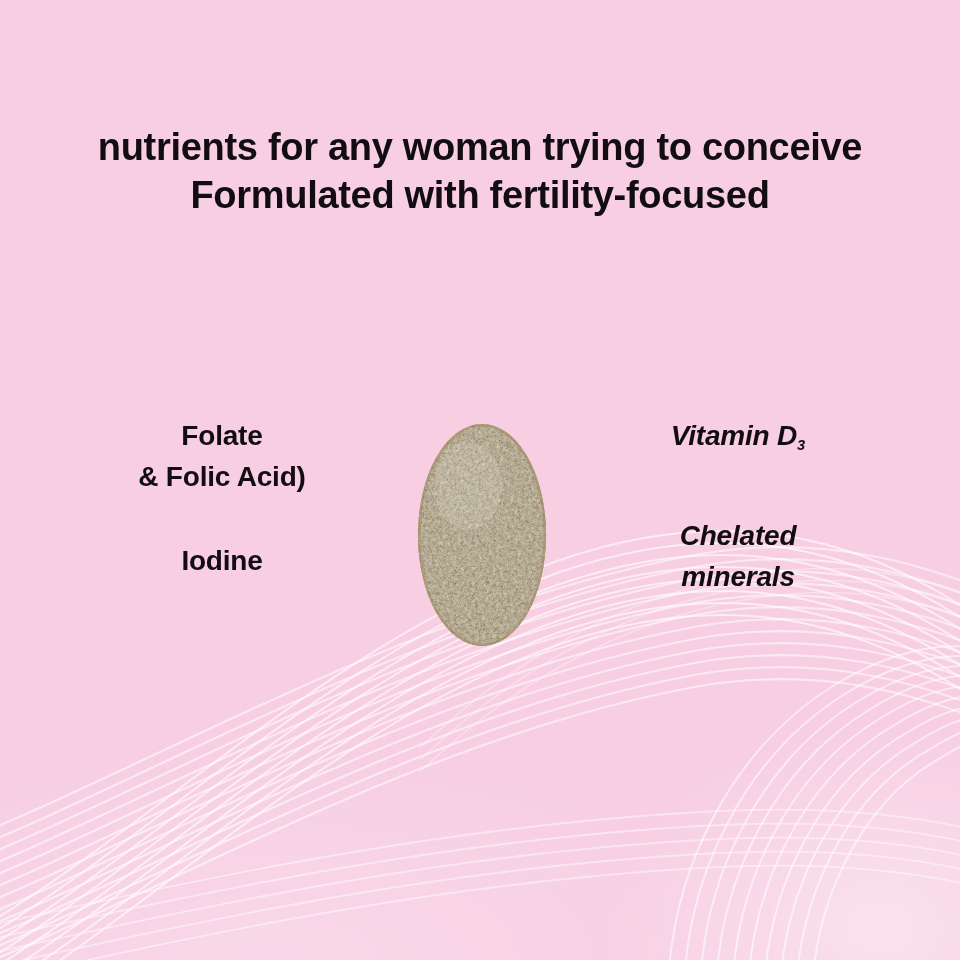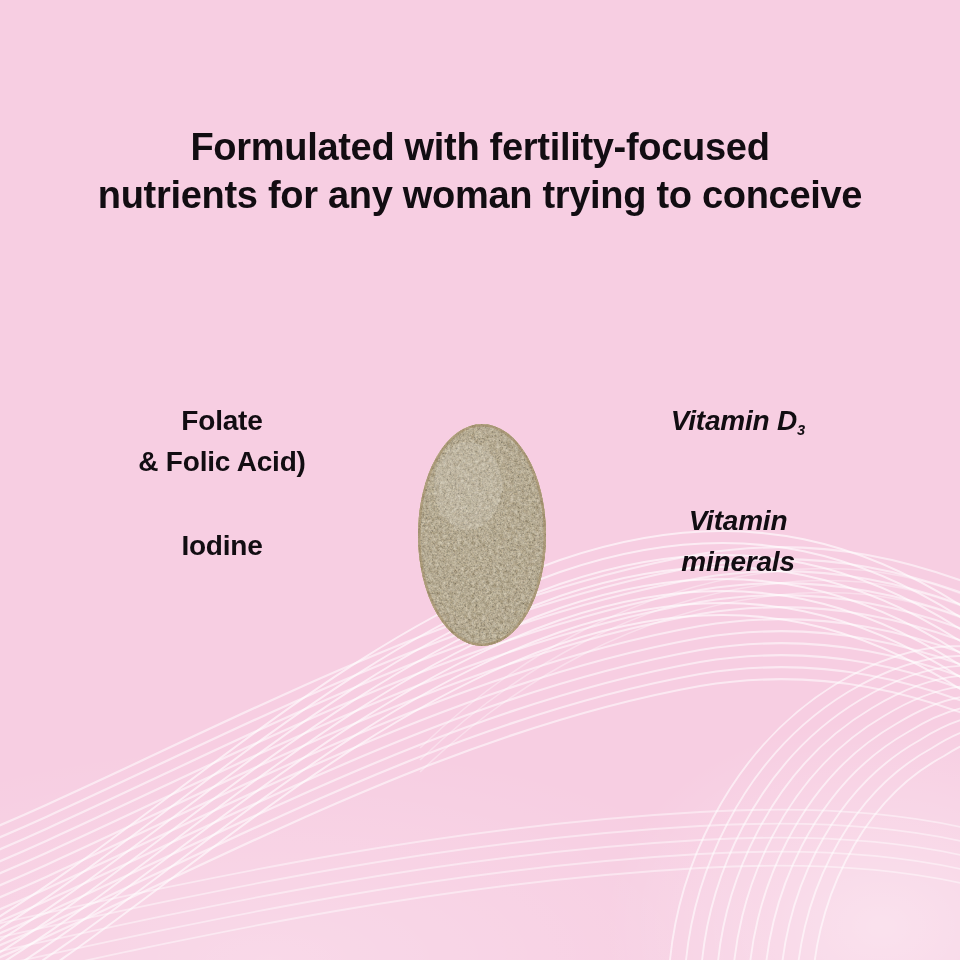--- a/index.html
+++ b/index.html
@@ -45,21 +45,21 @@
     letter-spacing: -0.3px;
   }
   #headline .hl-line {
     display: block;
     white-space: nowrap;
   }
 
   
   .benefit-col {
     position: absolute;
-    top: 400px;
+    top: 415px;
     width: 300px;
     color: #120d12;
     font-size: 28px;
     font-weight: 700;
     line-height: 41px;
     letter-spacing: -0.2px;
     text-align: center;
   }
   #benefits-left  { left: 72px;  }
   #benefits-right { left: 588px; font-style: italic; }
@@ -187,22 +187,22 @@
 
       <g fill="none" stroke="#ffffff" stroke-width="1.6" stroke-opacity="0.35">
         <path d="M 420 760 C 520 664 640 600 770 584 C 870 572 940 592 1010 628"></path>
         <path d="M 420 748 C 520 652 640 588 770 572 C 870 560 940 580 1010 616"></path>
         <path d="M 420 772 C 520 676 640 612 770 596 C 870 584 940 604 1010 640"></path>
       </g>
     </g>
   </svg>
 
   <h1 id="headline">
+    <span class="hl-line">nutrients for any woman trying to conceive</span>
     <span class="hl-line">Formulated with fertility-focused</span>
-    <span class="hl-line">nutrients for any woman trying to conceive</span>
   </h1>
 
   <div id="benefits-left" class="benefit-col">
     <span class="benefit-item">
       <span class="b-line">Folate</span>
       <span class="b-line">&amp; Folic Acid)</span>
     </span>
     <span class="spacer-gap"></span>
     <span class="benefit-item">
       <span class="b-line">Iodine</span>
@@ -246,18 +246,18 @@
     </div>
   </div>
 
   <div id="benefits-right" class="benefit-col">
     <span class="benefit-item">
       <span class="b-line"><span>Vitamin D</span><sub class="sub3">3</sub></span>
     </span>
     <span class="spacer-gap-sm"></span>
     <span class="spacer-gap-sm"></span>
     <span class="benefit-item">
-      <span class="b-line">Vitamin</span>
+      <span class="b-line">Chelated</span>
       <span class="b-line">minerals</span>
     </span>
   </div>
 
 </div>
 
 </body></html>

